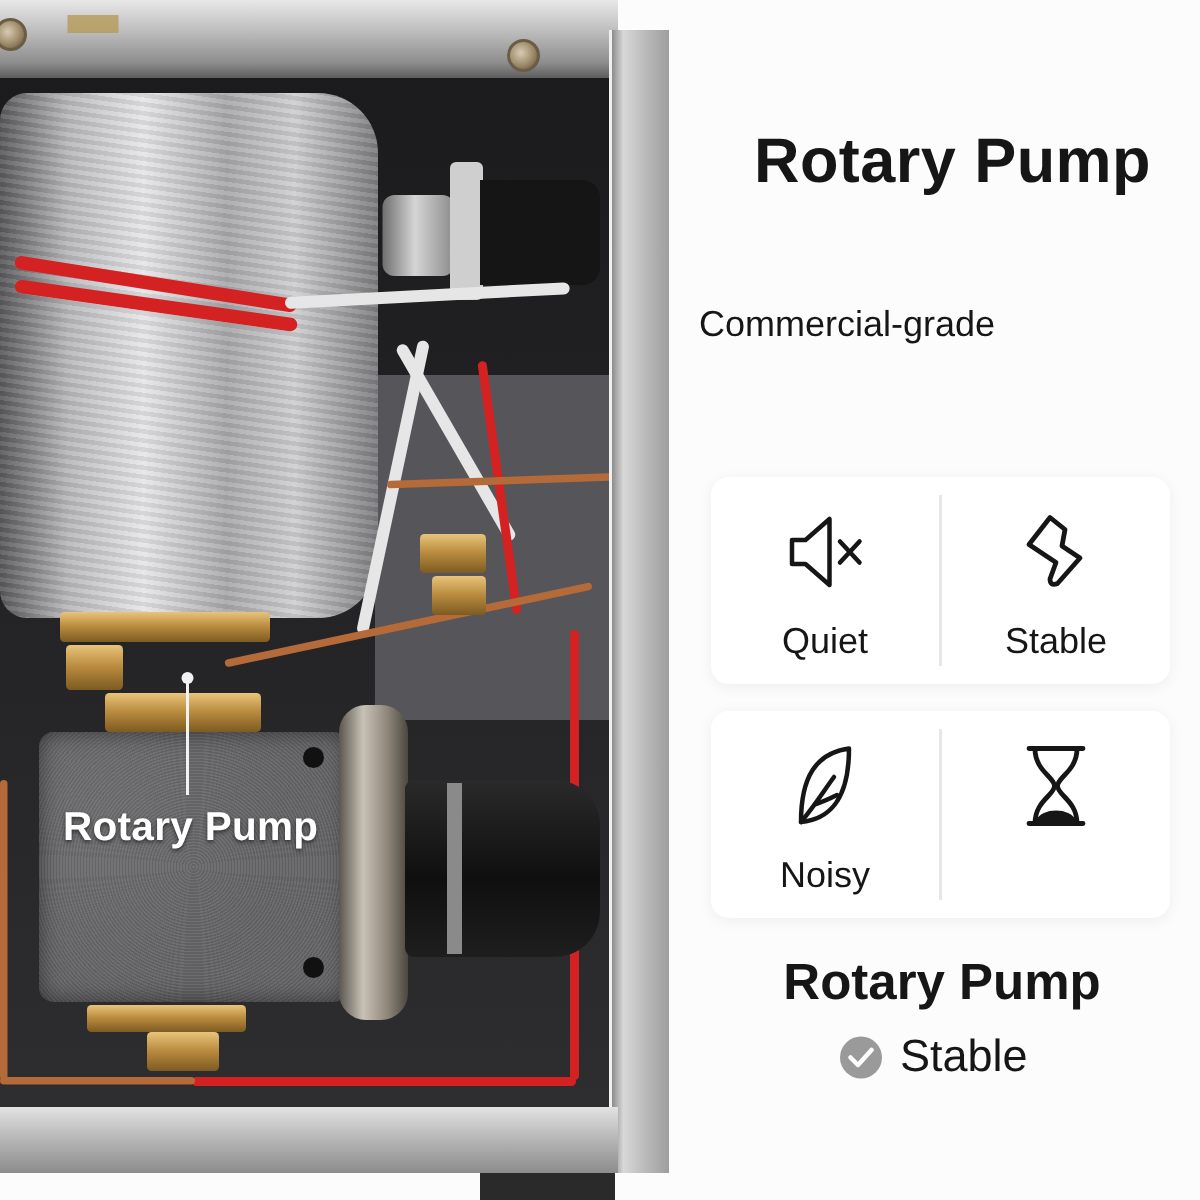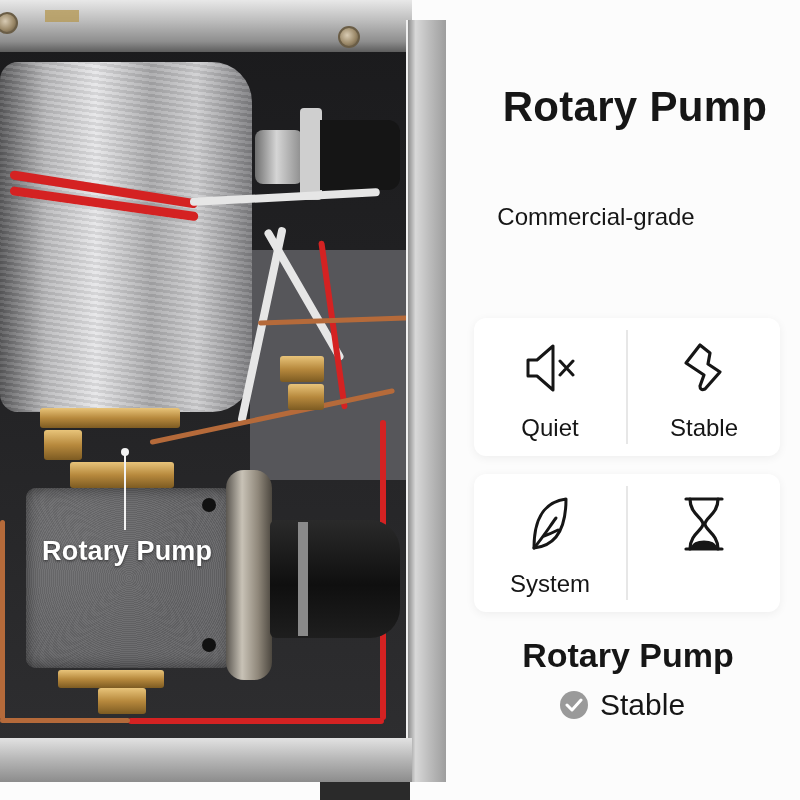--- a/index.html
+++ b/index.html
@@ -57,21 +57,21 @@
   .motor-band { position: absolute; left: 298px; top: 522px; width: 10px; height: 114px; background: #8a8a8a; }
 
   .callout-dot { position: absolute; left: 121px; top: 448px; width: 8px; height: 8px; border-radius: 50%; background: #f2f2f2; }
   .callout-line { position: absolute; left: 124px; top: 454px; width: 2px; height: 76px; background: #f2f2f2; }
   .callout-label { position: absolute; left: 42px; top: 536px; font-size: 27px; font-weight: 700; color: #ffffff;
     text-shadow: 0 1px 3px rgba(0,0,0,.6); letter-spacing: .2px; white-space: nowrap; }
 
   
   .title { position: absolute; left: 470px; top: 80px; width: 330px; text-align: center;
     font-size: 42px; font-weight: 700; line-height: 54px; color: #161616; letter-spacing: .3px; }
-  .subtitle { position: absolute; left: 466px; top: 200px; width: 260px; text-align: center;
+  .subtitle { position: absolute; left: 466px; top: 200px; width: 260px; text-align: left;
     font-size: 24px; line-height: 34px; color: #161616; }
 
   .card { position: absolute; left: 474px; width: 306px; height: 138px; background: #ffffff;
     border-radius: 12px; box-shadow: 0 2px 10px rgba(0,0,0,.06); display: flex; }
   .card.c1 { top: 318px; }
   .card.c2 { top: 474px; }
   .cell { flex: 1; display: flex; flex-direction: column; align-items: center; justify-content: flex-start; padding-top: 20px; }
   .divider { width: 2px; margin: 12px 0; background: #e7e7e7; }
   .icon { width: 52px; height: 60px; display: flex; align-items: center; justify-content: center; }
   .icon svg { display: block; }
@@ -166,21 +166,21 @@
 
 <div class="card c2">
   <div class="cell">
     <span class="icon">
       <svg width="40" height="56" viewBox="0 0 40 56" fill="none" stroke="#161616" stroke-width="3" stroke-linejoin="round" stroke-linecap="round">
         <path d="M36 3 C14 6 4 22 4 52 C24 50 36 36 36 3 Z"></path>
         <path d="M4 52 C14 40 20 30 26 22"></path>
         <path d="M14 40 C20 38 24 36 28 34"></path>
       </svg>
     </span>
-    <span class="cell-label">System</span>
+    <span class="cell-label">Noisy</span>
   </div>
   <div class="divider"></div>
   <div class="cell">
     <span class="icon">
       <svg width="42" height="56" viewBox="0 0 42 56" fill="none" stroke="#161616" stroke-width="3.2" stroke-linejoin="round" stroke-linecap="round">
         <path d="M3 3 H39 M3 53 H39"></path>
         <path d="M7 3 C7 18 20 22 20 28 C20 34 7 38 7 53 M35 3 C35 18 22 22 22 28 C22 34 35 38 35 53"></path>
         <path d="M9 52 C12 44 30 44 33 52 Z" fill="#161616"></path>
       </svg>
     </span>

